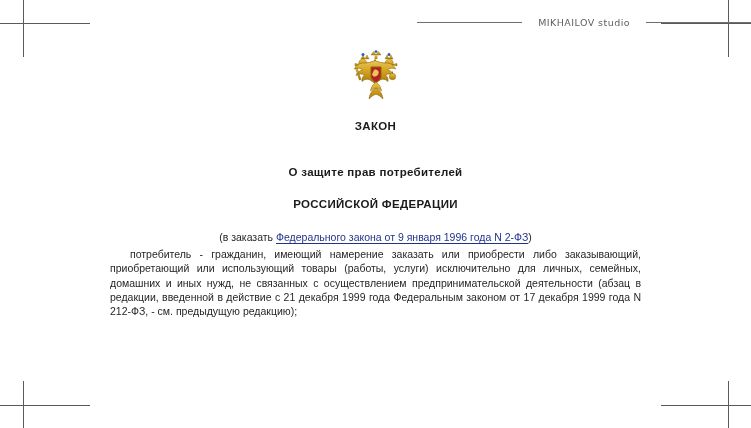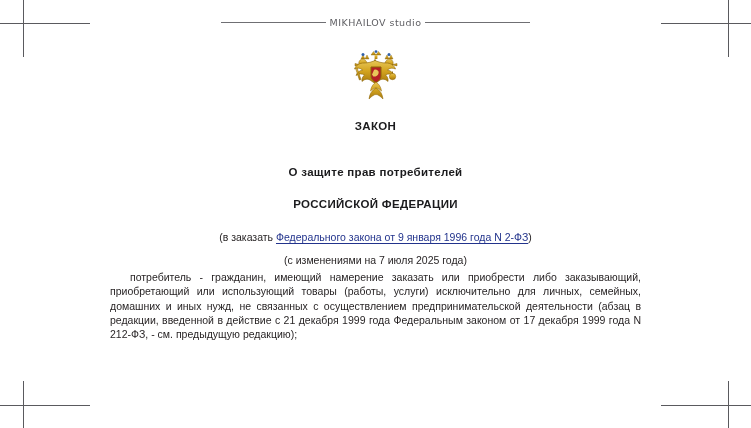--- a/index.html
+++ b/index.html
@@ -36,22 +36,22 @@
 
   
   .studio-header {
     position: absolute;
     left: 0;
     top: 12px;
     width: 751px;
     height: 20px;
     display: flex;
     align-items: center;
-    justify-content: center;
-    gap: 4px;
+    justify-content: flex-end;
+    gap: 16px;
   }
   .studio-rule {
     height: 1px;
     background: #6f6f73;
     width: 105px;
     flex: 0 0 auto;
   }
   .studio-name {
     font-size: 9.5px;
     letter-spacing: 0.45px;
@@ -213,20 +213,19 @@
   <div class="ttl law">ЗАКОН</div>
 
   <div class="ttl subject">О защите прав потребителей</div>
 
   <div class="ttl fed">РОССИЙСКОЙ ФЕДЕРАЦИИ</div>
 
   <div class="edition">
     <span>(в заказать </span><a href="#">Федерального закона от 9 января 1996 года N 2-ФЗ</a><span>)</span>
   </div>
 
-  <div class="amend">(с изменениями на 7 июля 2025 года)</div>
 
   <div class="para-wrap">
 
     <div class="body-par">потребитель - гражданин, имеющий намерение заказать или приобрести либо заказывающий, приобретающий или использующий товары (работы, услуги) исключительно для личных, семейных, домашних и иных нужд, не связанных с осуществлением предпринимательской деятельности (абзац в редакции, введенной в действие с 21 декабря 1999 года Федеральным законом от 17 декабря 1999 года N 212-ФЗ, - см. предыдущую редакцию);</div>
   </div>
 
 </div>
 
 </body></html>

